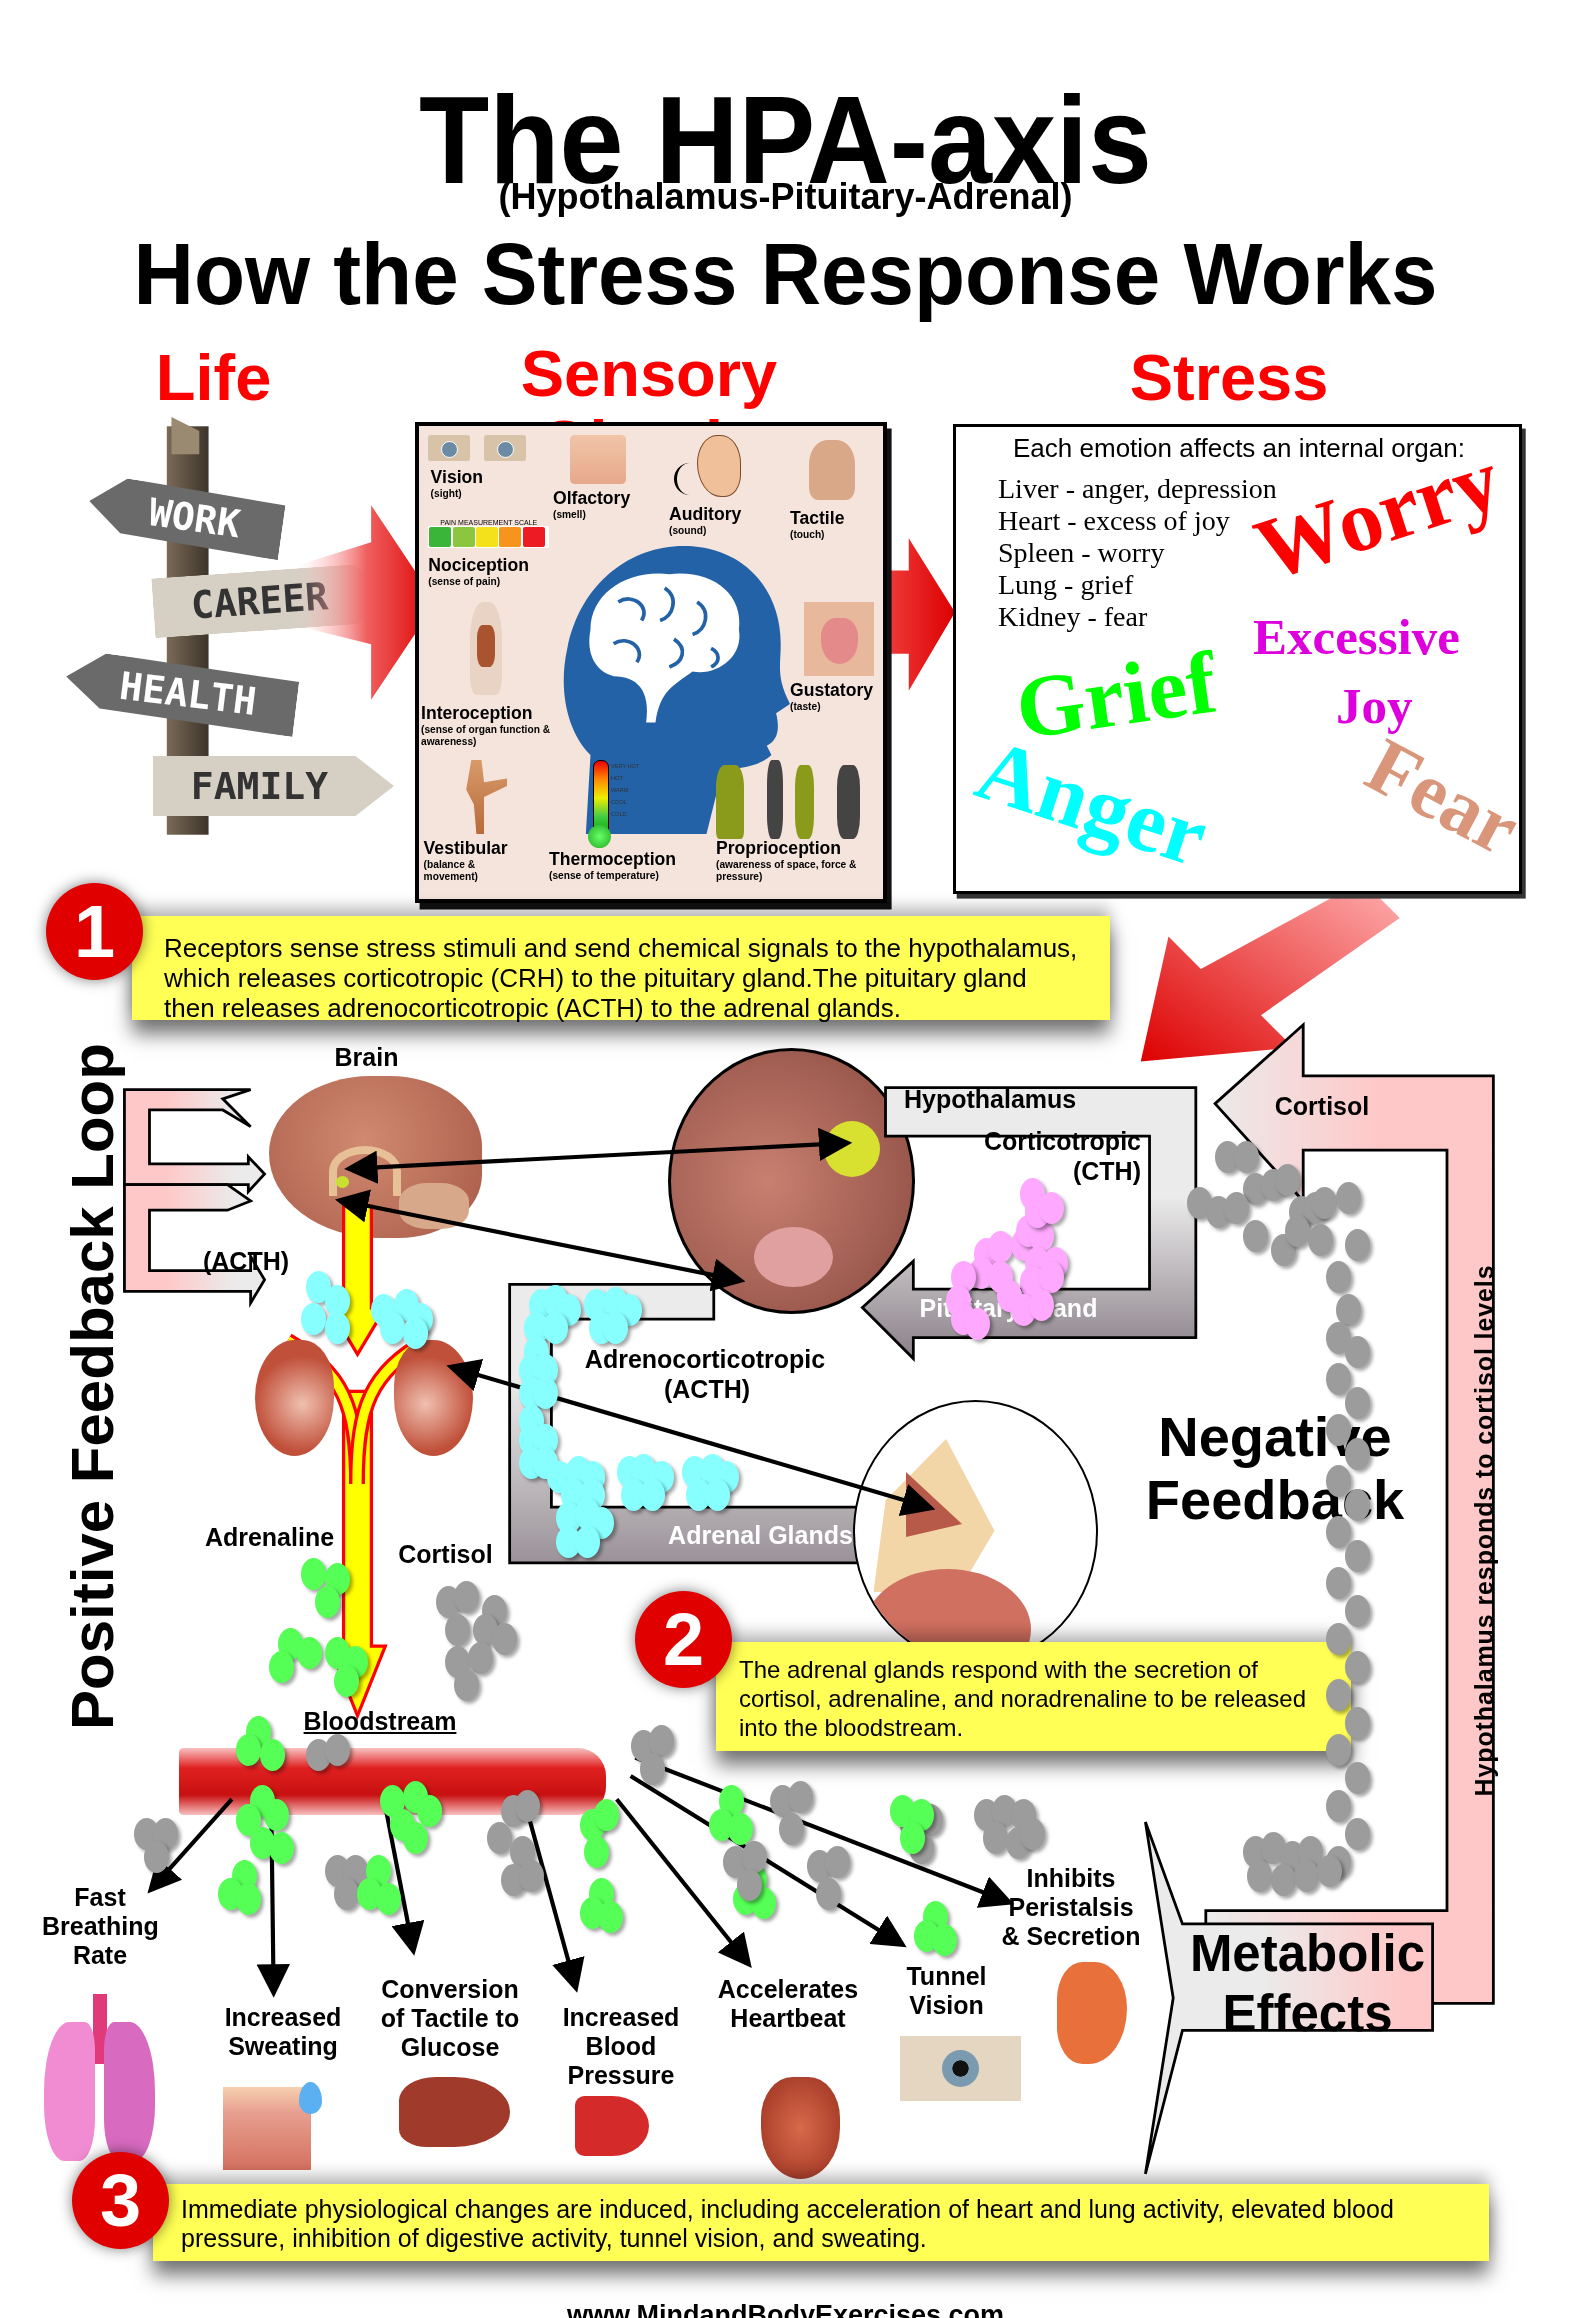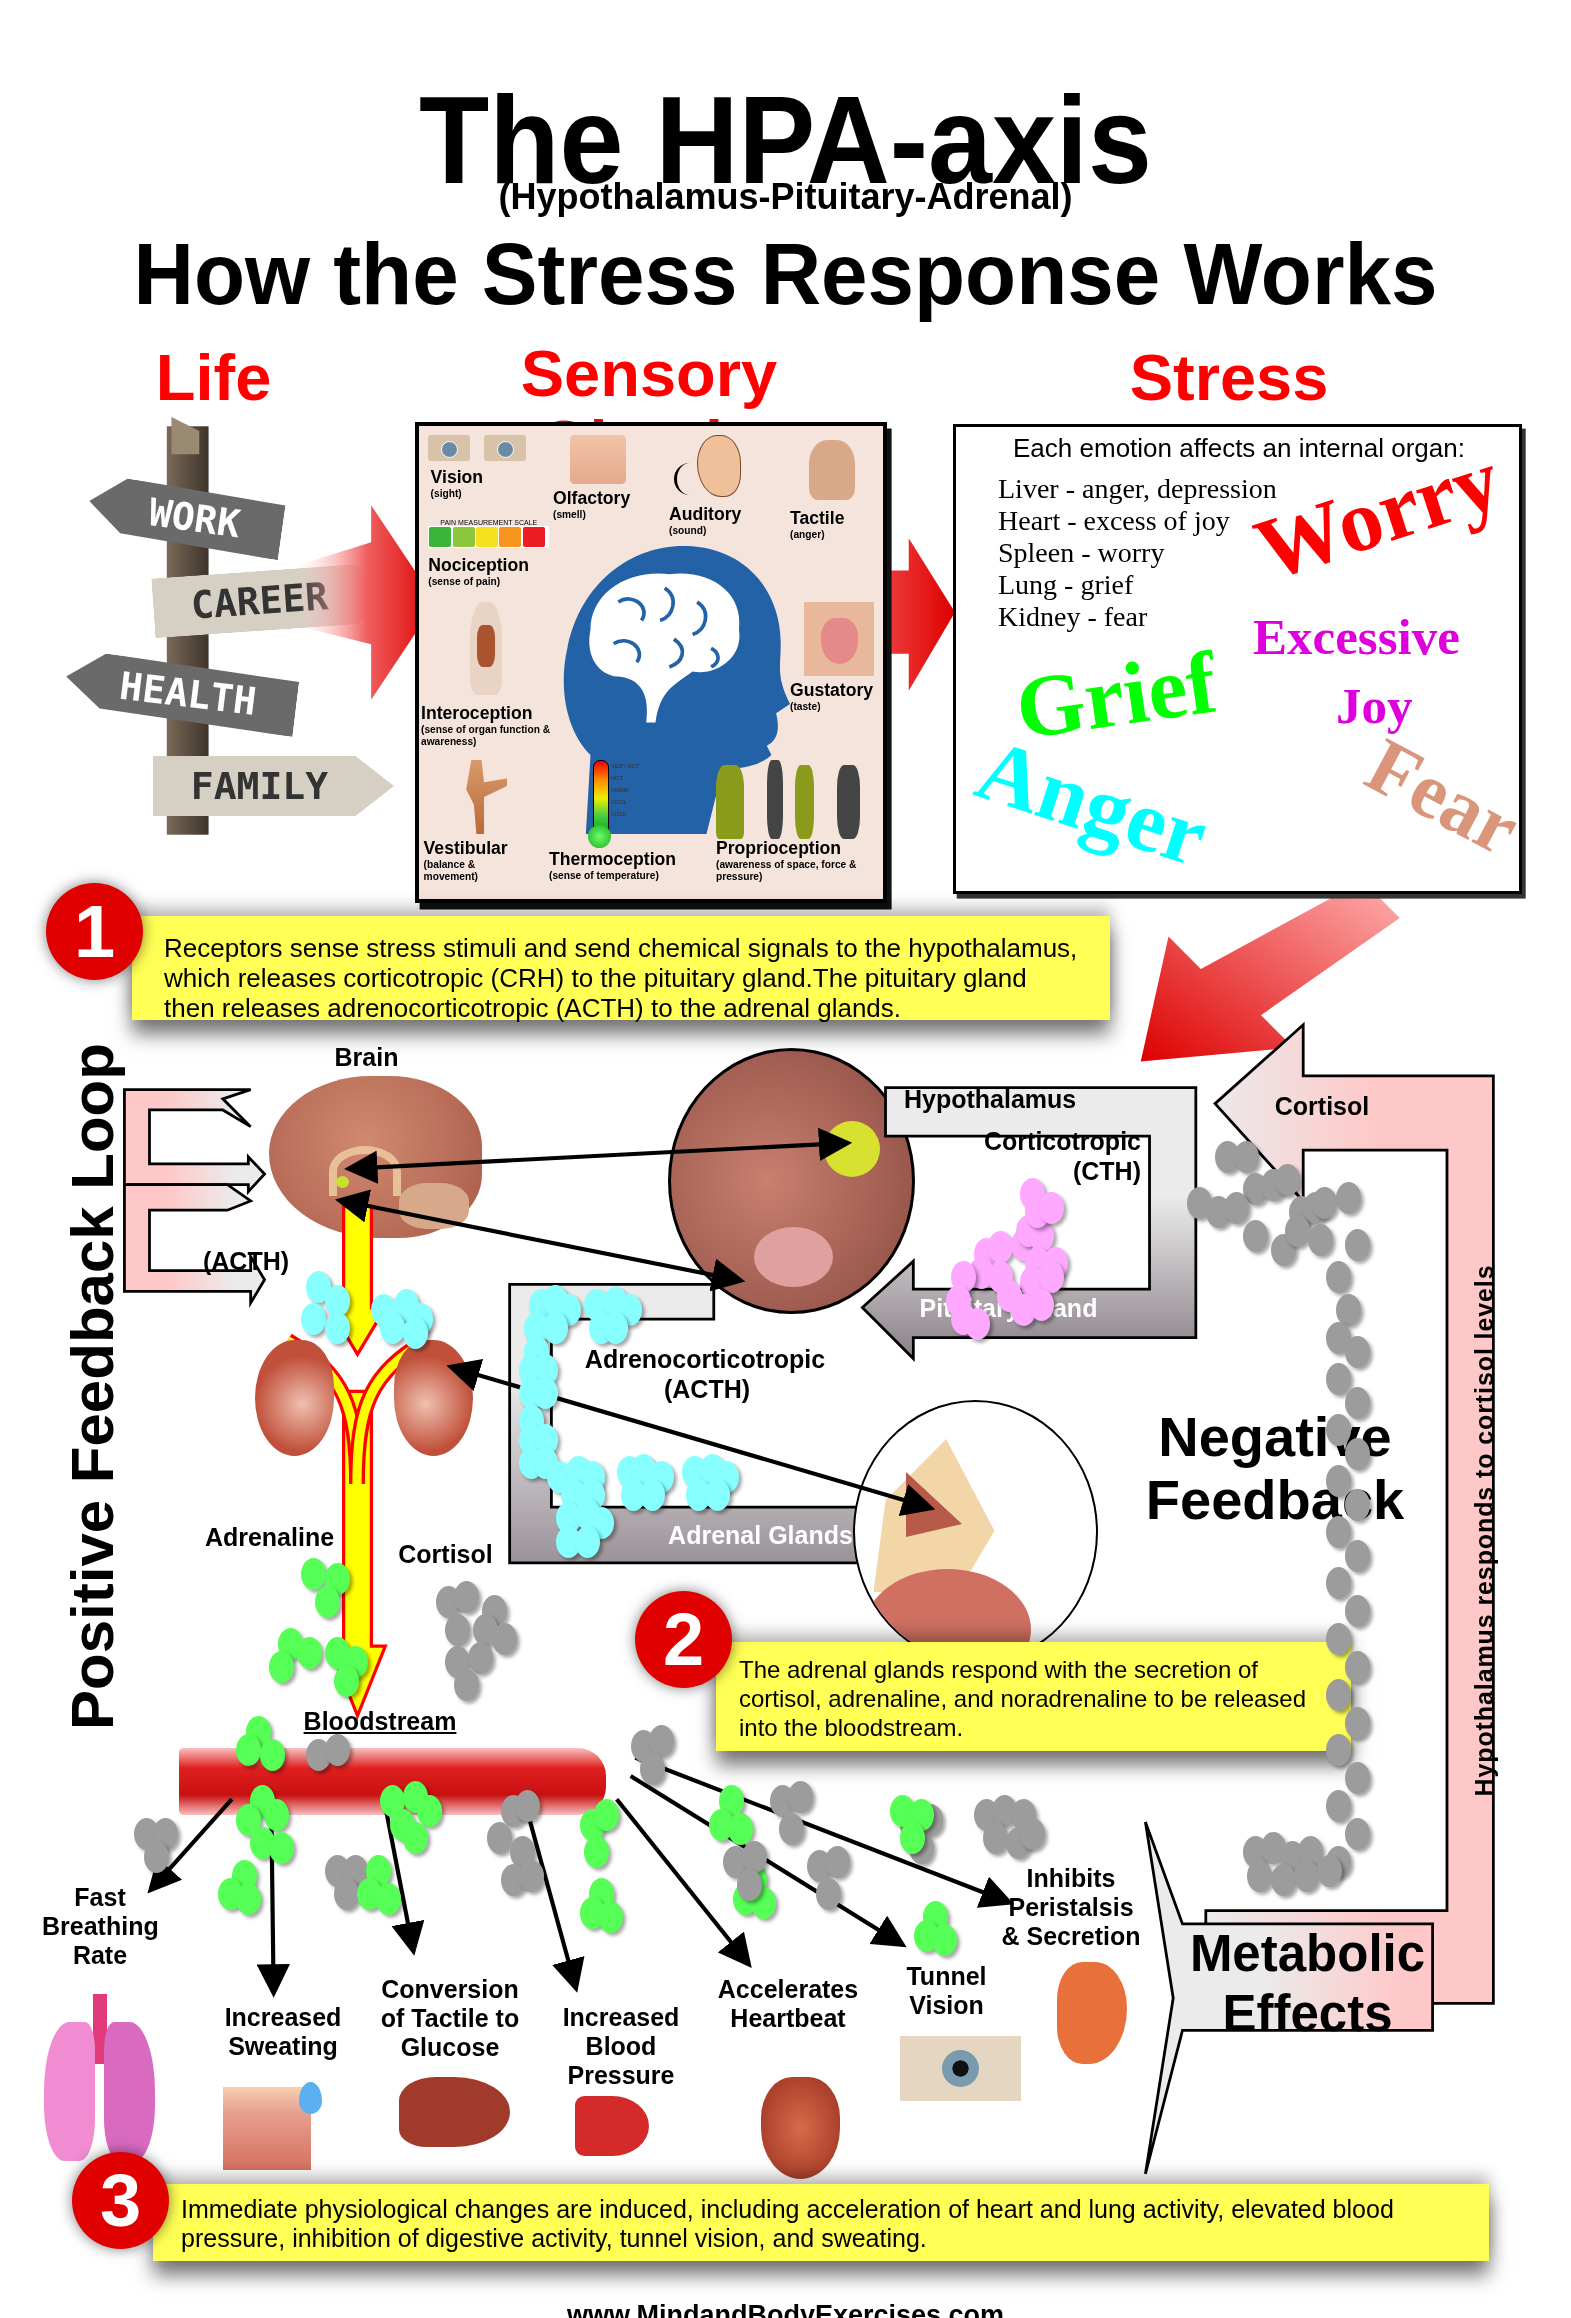--- a/index.html
+++ b/index.html
@@ -107,21 +107,21 @@
   <div class="sens-label" style="left:11.6px;top:42px;width:93px;"><span>Vision</span><small>(sight)</small></div>
 
   <div class="abs" style="left:151px;top:9.3px;width:56px;height:49px;background:linear-gradient(#f1c4a8,#e6a98b);border-radius:4.6px;"></div>
   <div class="sens-label" style="left:134px;top:63px;width:93px;"><span>Olfactory</span><small>(smell)</small></div>
 
   <div class="abs" style="left:278px;top:9.3px;width:42px;height:60px;background:#f0c09a;border-radius:50% 50% 40% 60%;border:1.9px solid #7a4a2a;"></div>
   <div class="abs" style="left:255px;top:37px;width:28px;height:32px;border-left:3.7px solid #000;border-radius:50%;"></div>
   <div class="sens-label" style="left:250px;top:79px;width:93px;"><span>Auditory</span><small>(sound)</small></div>
 
   <div class="abs" style="left:390px;top:14px;width:46px;height:60px;background:#d8a888;border-radius:40% 40% 20% 20%;"></div>
-  <div class="sens-label" style="left:371px;top:83px;width:83px;"><span>Tactile</span><small>(anger)</small></div>
+  <div class="sens-label" style="left:371px;top:83px;width:83px;"><span>Tactile</span><small>(touch)</small></div>
 
   <div class="abs" style="left:9.3px;top:93px;width:121px;">
     <div style="font-size:7px;text-align:center;">PAIN MEASUREMENT SCALE</div>
     <div id="painfaces" style="display:flex;gap:1.4px;background:#fff;padding:0.9px;">
         <div title="NO PAIN" style="width: 22px; height: 20.4px; background: rgb(58, 181, 58); border-radius: 1.9px;"></div>
         <div title="MILD PAIN" style="width: 22px; height: 20.4px; background: rgb(140, 198, 63); border-radius: 1.9px;"></div>
         <div title="MODERATE PAIN" style="width: 22px; height: 20.4px; background: rgb(244, 225, 27); border-radius: 1.9px;"></div>
         <div title="VERY SEVERE PAIN" style="width: 22px; height: 20.4px; background: rgb(247, 148, 29); border-radius: 1.9px;"></div>
         <div title="WORST PAIN" style="width: 22px; height: 20.4px; background: rgb(237, 28, 36); border-radius: 1.9px;"></div>
       </div>

